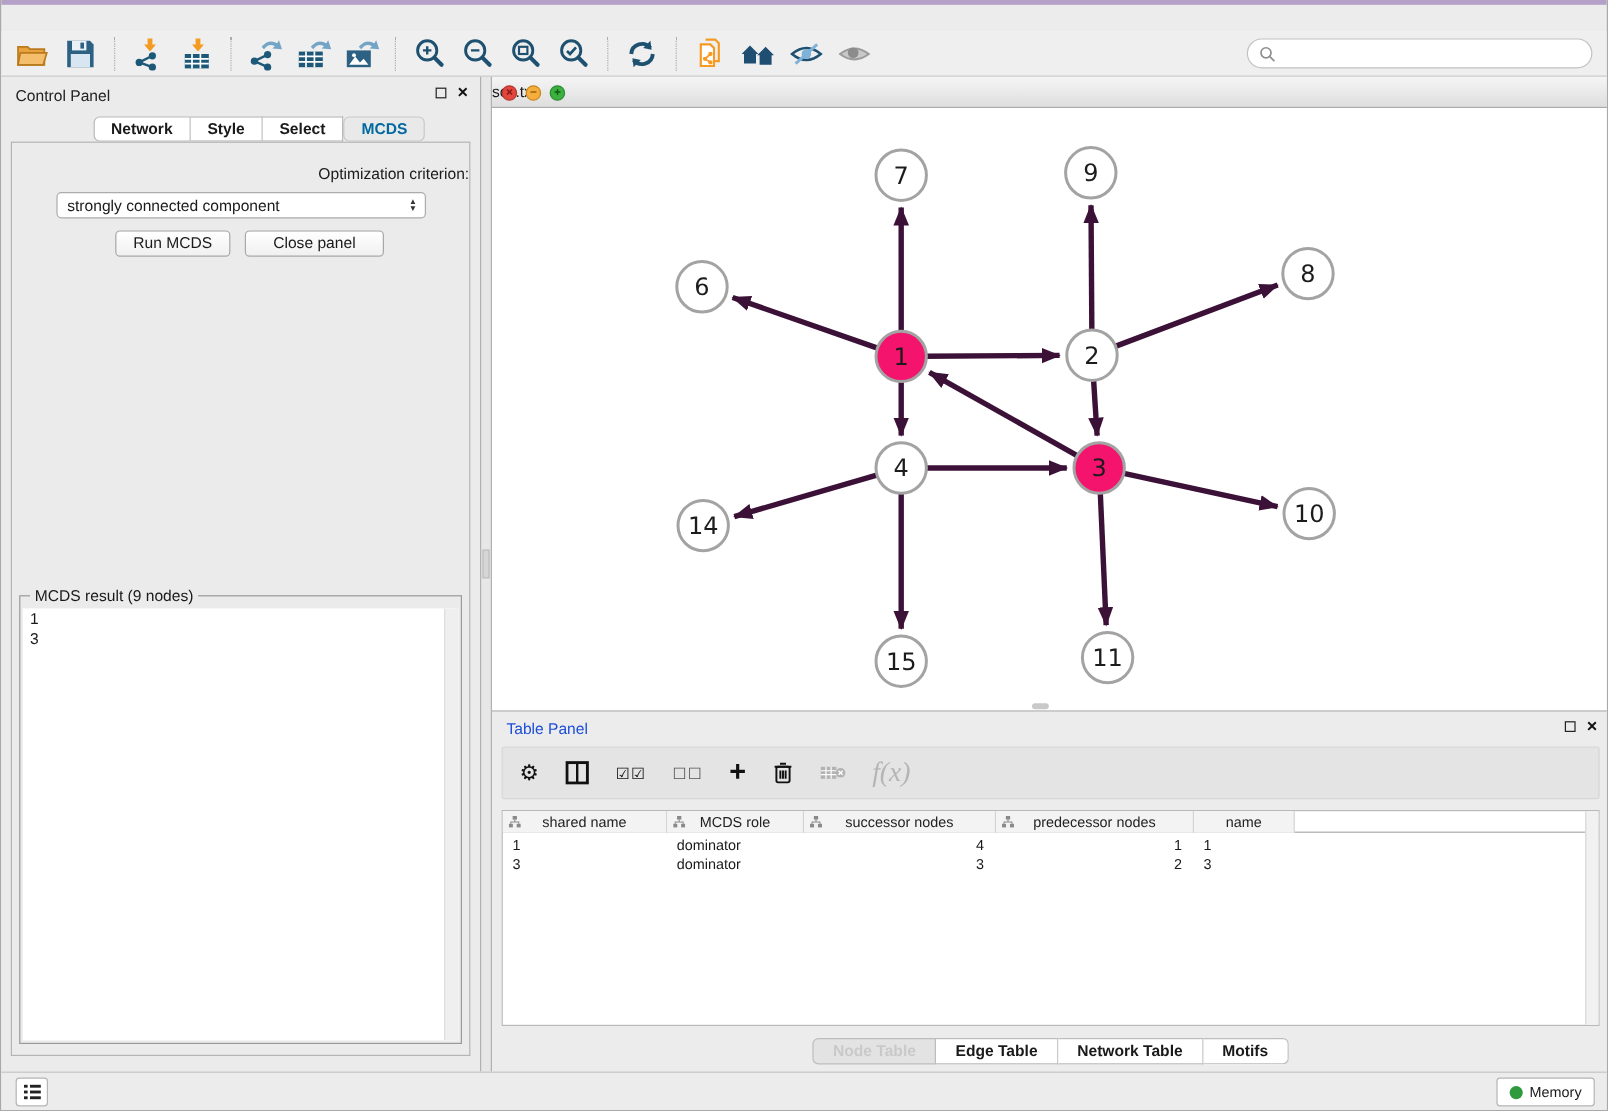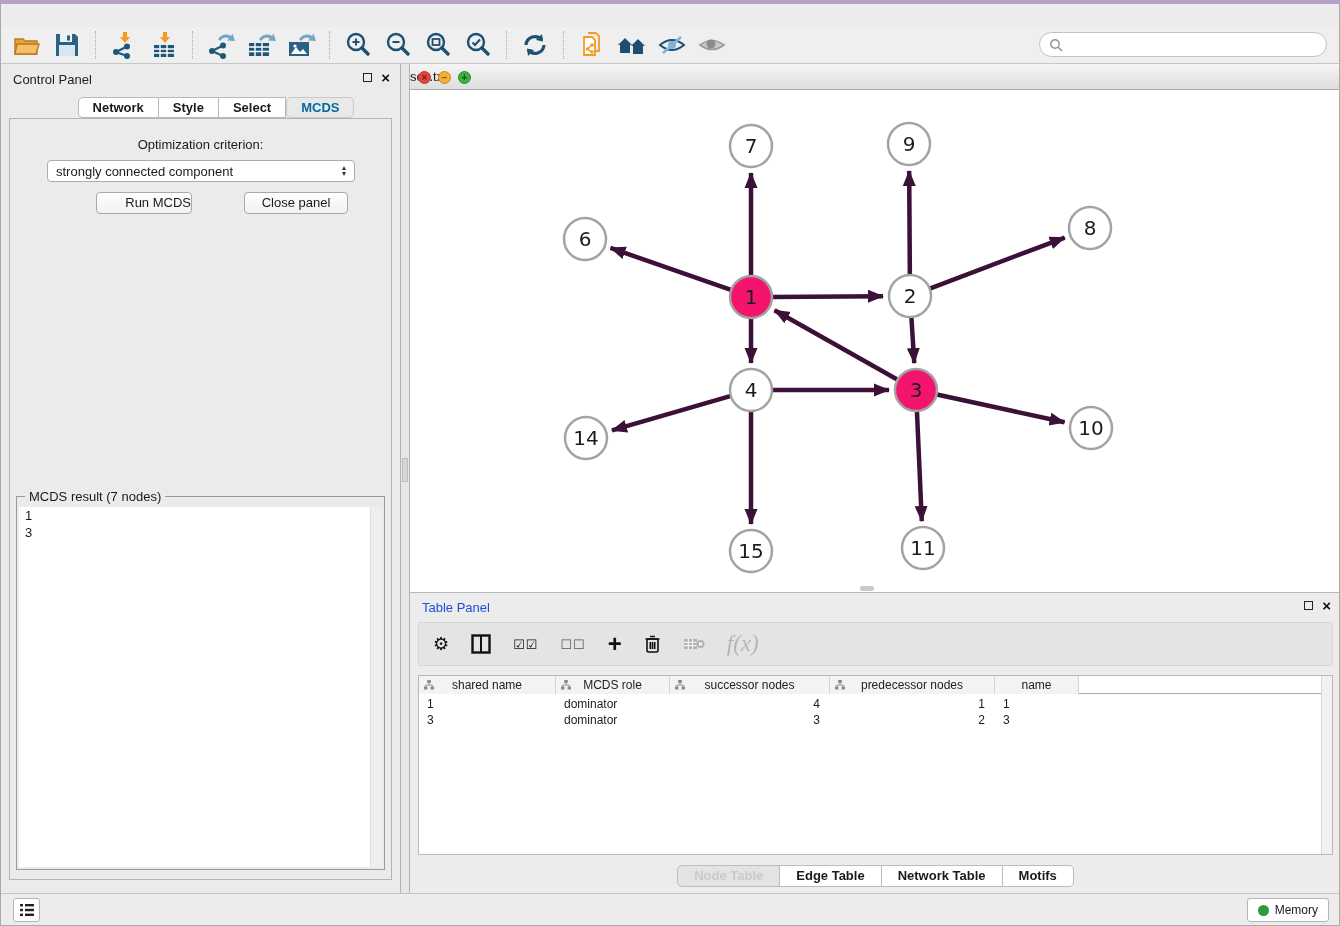--- a/index.html
+++ b/index.html
@@ -34,28 +34,28 @@
   .panel-icons { top:8px; right:10px; display:flex; gap:9px; align-items:center; }
   .float-icon { width:9px; height:9px; border:1.5px solid #222; display:inline-block; }
   .close-x { font-size:15px; font-weight:bold; color:#111; line-height:11px; }
   .cp-tabs { top:33px; left:0; width:100%; display:flex; justify-content:center;padding-left:31px; }
   .tab { height:21px; line-height:19px; padding:0 14px; font-size:13px; font-weight:600;
     background:#fff; border:1px solid #B9B9B9; border-left:none; text-align:center; }
   .tab:first-child { border-left:1px solid #B9B9B9; border-radius:5px 0 0 5px; }
   .tab.last { border-radius:0 5px 5px 0; }
   .tab.sel { background:#E9E9E9; color:#0369a1; border-color:#C8C8C8; border-radius:5px; border-left:1px solid #C8C8C8; }
   .cp-body { left:8px; top:54px; width:383px; height:762px; border:1px solid #B4B4B4; background:#EBEBEB; }
-  .opt-label { top:18px; left:0; width:100%; text-align:center; font-size:13px; }
+  .opt-label { top:18px; left:0; width:100%; text-align:right; font-size:13px; }
   .cp-select { left:37px; top:41px; width:308px; height:22px; background:#fff; border:1px solid #ACACAC;
     border-radius:4px; font-size:13px; display:flex; align-items:center; padding:0 8px; }
   .cp-select .spin { margin-left:auto; display:flex; flex-direction:column; line-height:6px; font-size:8px; color:#333; }
   .btn { height:22px; background:linear-gradient(#ffffff,#f0f0f0); border:1px solid #A9A9A9;
     border-radius:4px; font-size:13px; text-align:center; line-height:20px; }
-  .run-btn { left:86px; top:73px; width:96px;text-align:right; }
-  .closep-btn { left:194px; top:73px; width:104px;margin-left:40px; }
+  .run-btn { left:86px; top:73px; width:96px; }
+  .closep-btn { left:194px; top:73px; width:116px; }
   .groupbox { left:6px; top:377px; width:369px; height:374px; border:1px solid #9A9A9A; background:#EBEBEB; }
   .groupbox-legend { position:absolute; top:-8px; left:8px; background:#EBEBEB; padding:0 4px; font-size:13px; }
   .result-area { position:absolute; left:2px; right:2px; top:10px; bottom:2px; background:#fff; overflow:hidden; }
   .result-area .line { font-size:13px; padding:1px 0 0 6px; line-height:16px; }
   .scroll-track { position:absolute; right:0; top:0; bottom:0; width:12px; background:#EFEFEF; border-left:1px solid #DDDDDD; }
 
   
   .v-split { left:399px; top:64px; width:10px; height:829px; background:#E7E7E7;
     border-left:1px solid #B1B1B1; border-right:1px solid #B1B1B1; }
   .v-grip { position:absolute; left:1px; top:394px; width:6px; height:24px; background:#D6D6D6; border:1px solid #BDBDBD; }
@@ -266,21 +266,21 @@
       <div class="abs cp-select">
         <span>strongly connected component</span>
         <span class="spin">
             <span>▴</span>
             <span>▾</span>
           </span>
       </div>
       <div class="abs btn run-btn">Run MCDS</div>
       <div class="abs btn closep-btn">Close panel</div>
       <div class="abs groupbox">
-        <span class="groupbox-legend">MCDS result (7 nodes)</span>
+        <span class="groupbox-legend">MCDS result (9 nodes)</span>
         <div class="result-area">
           <div class="line">1</div>
           <div class="line">3</div>
           <div class="scroll-track"></div>
         </div>
       </div>
     </div>
   </div>
 
   <div class="abs v-split">

